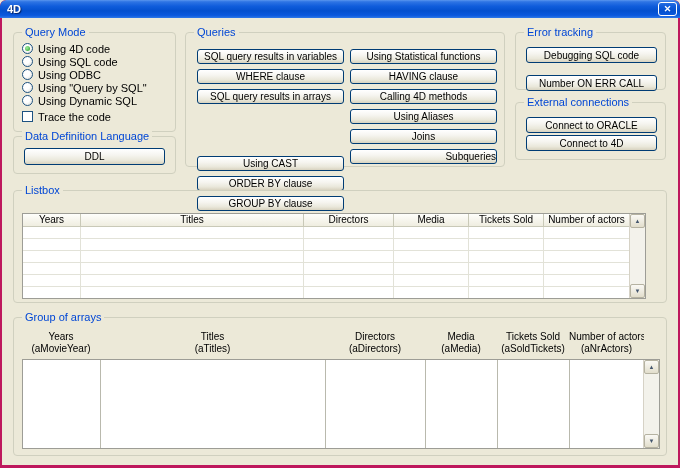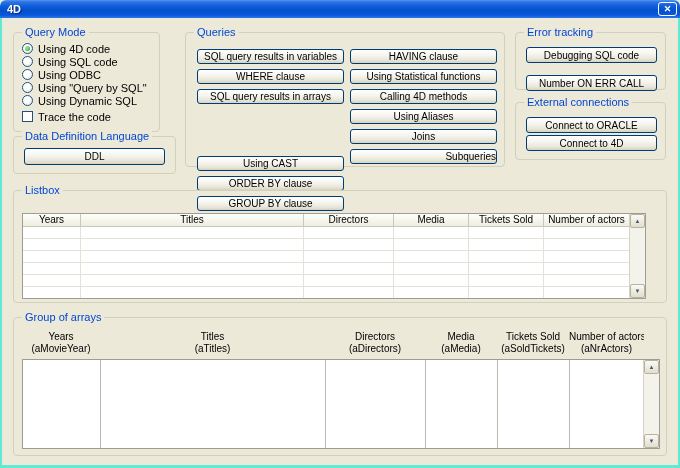--- a/index.html
+++ b/index.html
@@ -1,21 +1,21 @@
 <!DOCTYPE html>
 <html><head>
 <meta charset="utf-8">
 <style>
   * { margin:0; padding:0; box-sizing:border-box; }
   html,body { background:#ECE9D8; }
   body { font-family:"Liberation Sans", sans-serif; }
 
   .window {
     position:relative; width:680px; height:468px;
-    background:#5eead4; border-radius:6px 6px 0 0; overflow:hidden;
+    background:#be185d; border-radius:6px 6px 0 0; overflow:hidden;
   }
   .titlebar {
     position:absolute; top:0; left:0; right:0; height:18px;
     background:linear-gradient(180deg,#5A96EE 0%, #2E74E4 10%, #0F5CDB 35%, #0450CE 60%, #0A58DD 85%, #2E78E8 100%);
     border-radius:6px 6px 0 0;
   }
   .title-text {
     position:absolute; left:7px; top:2px; color:#fff; font-size:11px; font-weight:bold;
     text-shadow:1px 1px 1px rgba(0,0,30,0.6); line-height:14px;
   }
@@ -109,21 +109,21 @@
 <div class="window">
   <div class="titlebar">
     <span class="title-text">4D</span>
     <div class="close-btn">
       <span>✕</span>
     </div>
   </div>
 
   <div class="content">
 
-    <div class="group" style="left:11px; top:14px; width:147px; height:100px;">
+    <div class="group" style="left:11px; top:14px; width:163px; height:100px;">
       <span class="group-label">Query Mode</span>
       <div class="opt-rows">
         <div class="opt-row">
           <span class="radio sel"></span>
           <span>Using 4D code</span>
         </div>
         <div class="opt-row">
           <span class="radio"></span>
           <span>Using SQL code</span>
         </div>
@@ -155,22 +155,22 @@
       <span class="group-label">Queries</span>
       <div class="btn-col" style="left:11px; top:16px; width:147px;">
         <button class="xp-btn" style="height:15px;">SQL query results in variables</button>
         <button class="xp-btn" style="height:15px;">WHERE clause</button>
         <button class="xp-btn" style="height:15px;">SQL query results in arrays</button>
         <button class="xp-btn" style="height:15px;margin-top:47px;">Using CAST</button>
         <button class="xp-btn" style="height:15px;">ORDER BY clause</button>
         <button class="xp-btn" style="height:15px;">GROUP BY clause</button>
       </div>
       <div class="btn-col" style="left:164px; top:16px; width:147px;">
+        <button class="xp-btn" style="height:15px;">Using Statistical functions</button>
         <button class="xp-btn" style="height:15px;">HAVING clause</button>
-        <button class="xp-btn" style="height:15px;">Using Statistical functions</button>
         <button class="xp-btn" style="height:15px;">Calling 4D methods</button>
         <button class="xp-btn" style="height:15px;">Using Aliases</button>
         <button class="xp-btn" style="height:15px;">Joins</button>
         <button class="xp-btn" style="height:15px;text-align:right;">Subqueries</button>
       </div>
     </div>
 
     <div class="group" style="left:513px; top:14px; width:151px; height:58px;">
       <span class="group-label">Error tracking</span>
       <div class="btn-col" style="left:10px; top:14px; width:131px; gap:12px;">

